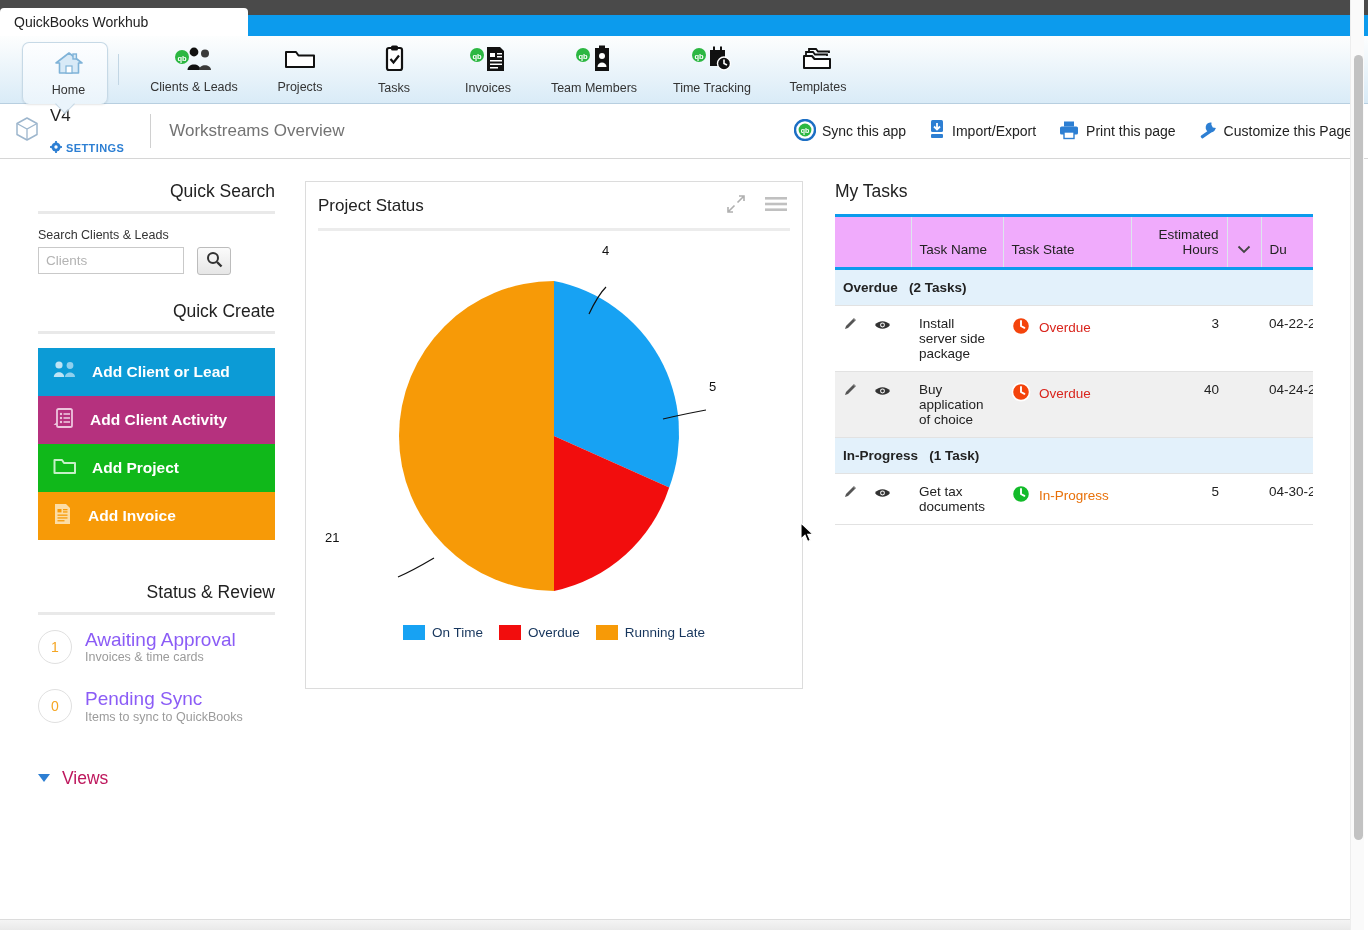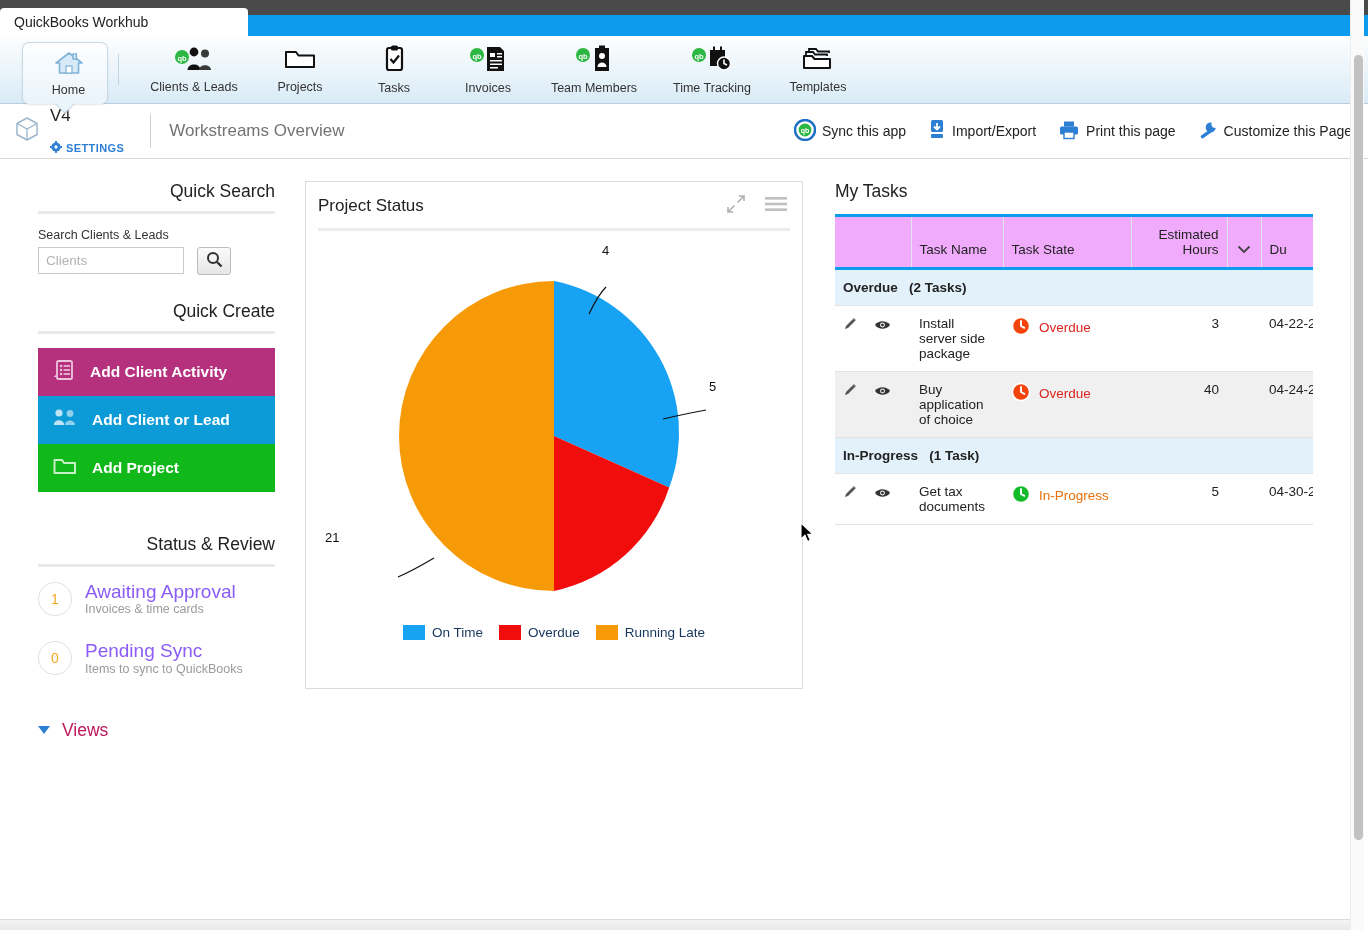--- a/index.html
+++ b/index.html
@@ -406,59 +406,73 @@
             <line x1="11" y1="11" x2="15.5" y2="15.5" stroke="#333" stroke-width="2.4"></line>
           </svg>
         </span>
       </div>
     </div>
 
     <div id="quick-create-block">
       <div class="side-h">Quick Create</div>
       <div class="side-rule"></div>
 
+      <div class="qc-btn" style="background:#0c9bd6">
+        <span>
+          <svg width="26" height="22" viewBox="0 0 26 22">
+            <circle cx="7" cy="6" r="3.6" fill="#bfe4f5"></circle>
+            <path d="M1.8 18 C1.8 11.5 12.2 11.5 12.2 18 Z" fill="#bfe4f5"></path>
+            <circle cx="18" cy="6.5" r="3.4" fill="#8fd0ee"></circle>
+            <path d="M13 18 C13 12 23 12 23 18 Z" fill="#8fd0ee"></path>
+          </svg>
+        </span>
+        <span>Add Client or Lead</span>
+      </div>
+
       <div class="qc-btn" style="background:#b5317e">
         <span>
           <svg width="24" height="24" viewBox="0 0 24 24">
             <rect x="5" y="3" width="15" height="18" rx="1.6" fill="none" stroke="#edc5dd" stroke-width="1.8"></rect>
             <g fill="#edc5dd">
               <circle cx="9" cy="8" r="1.2"></circle>
                 <rect x="11.5" y="7.2" width="6.5" height="1.6"></rect>
               <circle cx="9" cy="12" r="1.2"></circle>
                 <rect x="11.5" y="11.2" width="6.5" height="1.6"></rect>
               <circle cx="9" cy="16" r="1.2"></circle>
                 <rect x="11.5" y="15.2" width="6.5" height="1.6"></rect>
             </g>
             <path d="M5 16 L1.5 19 L5 19 Z" fill="#edc5dd"></path>
           </svg>
         </span>
         <span>Add Client Activity</span>
       </div>
 
-      <div class="qc-btn" style="background:#0c9bd6">
-        <span>
-          <svg width="26" height="22" viewBox="0 0 26 22">
-            <circle cx="7" cy="6" r="3.6" fill="#bfe4f5"></circle>
-            <path d="M1.8 18 C1.8 11.5 12.2 11.5 12.2 18 Z" fill="#bfe4f5"></path>
-            <circle cx="18" cy="6.5" r="3.4" fill="#8fd0ee"></circle>
-            <path d="M13 18 C13 12 23 12 23 18 Z" fill="#8fd0ee"></path>
-          </svg>
-        </span>
-        <span>Add Client or Lead</span>
-      </div>
-
       <div class="qc-btn" style="background:#10b81a">
         <span>
           <svg width="26" height="22" viewBox="0 0 26 22">
             <path d="M2.5 18 L2.5 5 L10 5 L12 8 L23 8 L23 18 Z" fill="none" stroke="#c5f0c7" stroke-width="2" stroke-linejoin="round"></path>
           </svg>
         </span>
         <span>Add Project</span>
       </div>
 
+      <div class="qc-btn" style="background:#f79a07">
+        <span>
+          <svg width="22" height="24" viewBox="0 0 22 24">
+            <path d="M3 2 L14 2 L18 6 L18 22 L3 22 Z" fill="#fcdda6"></path>
+            <rect x="5.5" y="7" width="4" height="3.4" fill="#f79a07"></rect>
+            <rect x="11" y="7" width="4.5" height="1.3" fill="#f79a07"></rect>
+            <rect x="11" y="9.3" width="4.5" height="1.3" fill="#f79a07"></rect>
+            <rect x="5.5" y="12.5" width="10" height="1.3" fill="#f79a07"></rect>
+            <rect x="5.5" y="15.3" width="10" height="1.3" fill="#f79a07"></rect>
+            <rect x="5.5" y="18.1" width="7" height="1.3" fill="#f79a07"></rect>
+          </svg>
+        </span>
+        <span>Add Invoice</span>
+      </div>
     </div>
 
     <div id="status-block">
       <div class="side-h">Status &amp; Review</div>
       <div class="side-rule"></div>
 
       <div class="status-row">
         <div class="status-badge">1</div>
         <div>
           <div class="status-main">Awaiting Approval</div>

